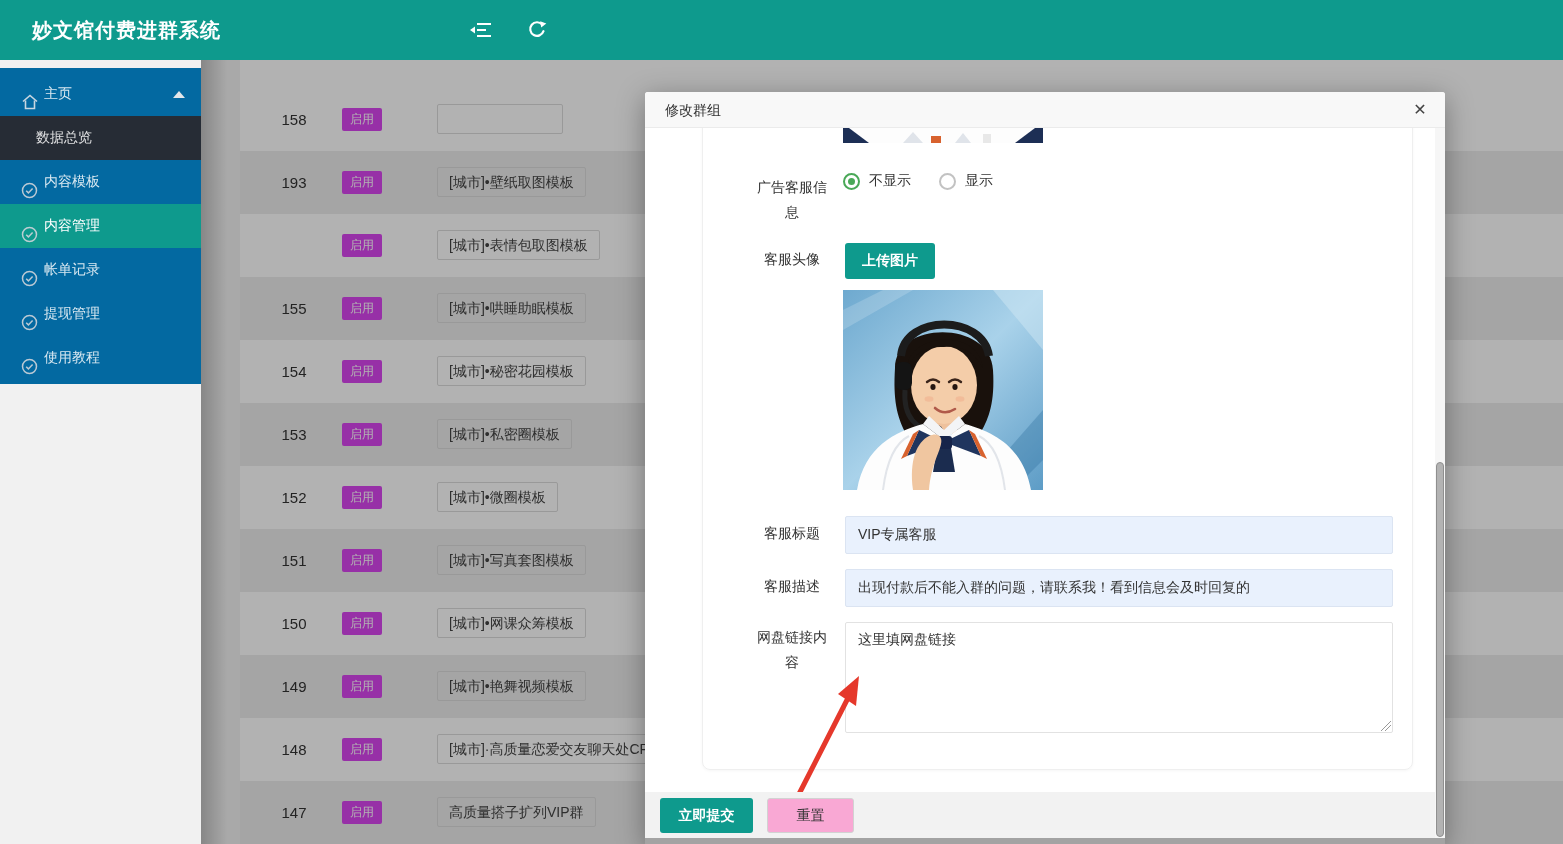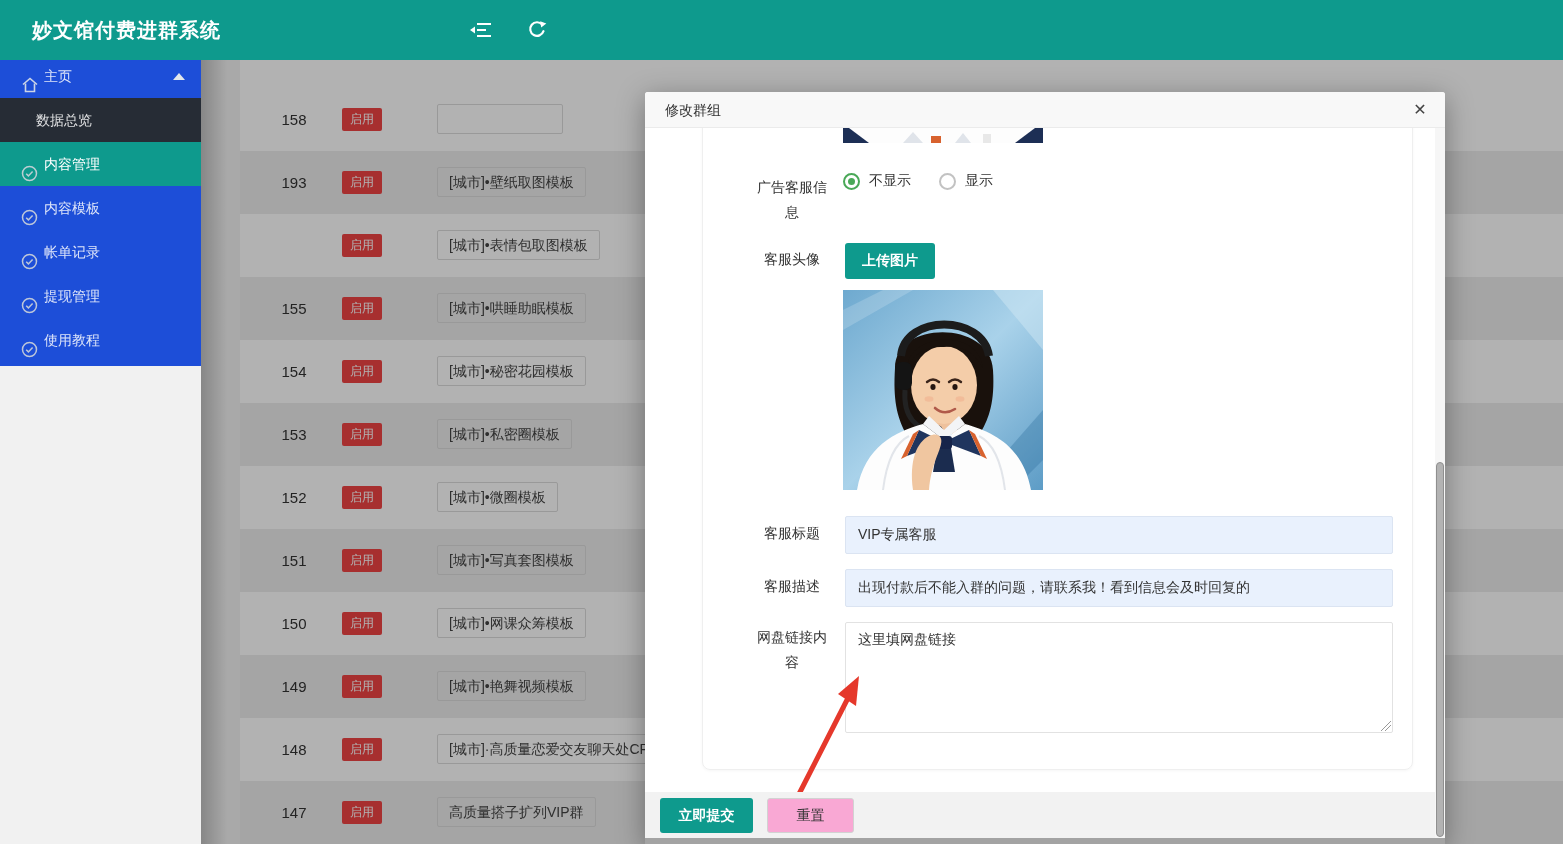--- a/index.html
+++ b/index.html
@@ -7,37 +7,37 @@
   body { font-family:"Liberation Sans","DejaVu Sans",sans-serif; background:#f1f1f1; }
   .app { position:relative; width:1563px; height:844px; overflow:hidden; }
 
   
   .header { position:absolute; left:0; top:0; width:1563px; height:60px; background:#0e9a8d; z-index:40; display:flex; align-items:center; }
   .header .logo-title { color:#fff; font-size:20px; font-weight:bold; padding-left:32px; letter-spacing:1px; }
   .hdr-icons { position:absolute; left:470px; top:0; height:60px; display:flex; align-items:center; gap:34px; }
   .hdr-icon { width:22px; height:22px; cursor:pointer; display:inline-flex; align-items:center; justify-content:center; }
 
   
-  .sidebar { position:absolute; left:0; top:50px; width:201px; height:316px; background:#1d4ed8; z-index:35; padding-top:4px; }
+  .sidebar { position:absolute; left:0; top:68px; width:201px; height:316px; background:#0369a1; z-index:35; padding-top:4px;font-family:Liberation Serif, serif; }
   .s-item { position:relative; height:44px; line-height:44px; color:rgba(255,255,255,.85); font-size:14px; cursor:pointer; white-space:nowrap; }
   .s-item .s-ico { position:absolute; left:21px; top:13px; width:18px; height:18px; opacity:.9; }
   .s-item .s-label { position:absolute; left:44px; }
   .s-item.sub { background:#262c35; }
   .s-item.sub .s-label { left:36px; }
   .s-item.active { background:#0e9a8d; color:#fff; }
   .s-caret { position:absolute; right:16px; top:19px; width:0; height:0; border-left:6px solid transparent; border-right:6px solid transparent; border-bottom:7px solid #e3e7ea; }
 
   
   .main { position:absolute; left:201px; top:60px; right:0; bottom:0; background:#f2f2f2; z-index:10; overflow:hidden; }
   .main::before { content:""; position:absolute; left:0; top:0; bottom:0; width:26px; background:linear-gradient(90deg,rgba(0,0,0,.20),rgba(0,0,0,0)); z-index:2; }
   .content-card { position:absolute; left:39px; top:-32px; width:1345px; height:804px; background:#fff; border-radius:4px; }
   .t-row { position:absolute; left:0; width:100%; height:63px; }
   .t-row.striped { background:#ececec; }
   .row-num { position:absolute; left:10px; top:0; width:88px; height:63px; line-height:63px; text-align:center; font-size:15px; color:#333; }
-  .row-badge { position:absolute; left:102px; top:20px; height:23px; line-height:23px; padding:0 8px; background:#ef4444; color:#fff; font-size:12px; border-radius:2px; cursor:pointer; }
+  .row-badge { position:absolute; left:102px; top:20px; height:23px; line-height:23px; padding:0 8px; background:#d946ef; color:#fff; font-size:12px; border-radius:2px; cursor:pointer; }
   .row-name { position:absolute; left:197px; top:16px; height:30px; line-height:28px; border:1px solid #dcdcdc; background:transparent; padding:0 11px; font-size:14px; color:#444; border-radius:2px; white-space:nowrap; }
   .dim { position:absolute; inset:0; background:rgba(0,0,0,.30); z-index:5; }
 
   
   .modal { position:absolute; left:645px; top:92px; width:800px; height:752px; background:#fff; z-index:60; border-radius:3px 3px 0 0; box-shadow:0 6px 28px rgba(0,0,0,.35); }
   .m-title { position:relative; height:36px; background:#f8f8f8; border-bottom:1px solid #ebebeb; border-radius:3px 3px 0 0; }
   .m-title-text { position:absolute; left:20px; top:0; line-height:36px; font-size:14px; color:#333; }
   .m-close { position:absolute; right:14px; top:7px; width:22px; height:22px; line-height:22px; text-align:center; font-size:16px; color:#444; cursor:pointer; }
   .m-body { position:relative; height:716px; background:#fff; overflow:hidden; }
 
@@ -176,33 +176,33 @@
           <span class="s-ico"><svg width="18" height="18" viewBox="0 0 18 18" fill="none" stroke="#dfe3e8" stroke-width="1.6">
               <path d="M2 8.5 L9 2.5 L16 8.5"></path>
               <path d="M4.5 7.5 V15.5 H13.5 V7.5"></path>
             </svg></span>
           <span class="s-label">主页</span>
           <span class="s-caret"></span>
         </div>
         <div class="s-item sub">
           <span class="s-label">数据总览</span>
         </div>
+        <div class="s-item">
+          <span class="s-ico"><svg width="17" height="17" viewBox="0 0 17 17" fill="none" stroke="#cfd4da" stroke-width="1.5">
+              <circle cx="8.5" cy="8.5" r="7"></circle>
+              <path d="M5.2 8.7 l2.2 2.2 l4.2 -4.4"></path>
+            </svg></span>
+          <span class="s-label">内容模板</span>
+        </div>
         <div class="s-item active">
           <span class="s-ico"><svg width="17" height="17" viewBox="0 0 17 17" fill="none" stroke="#cfd4da" stroke-width="1.5">
               <circle cx="8.5" cy="8.5" r="7"></circle>
               <path d="M5.2 8.7 l2.2 2.2 l4.2 -4.4"></path>
             </svg></span>
           <span class="s-label">内容管理</span>
-        </div>
-        <div class="s-item">
-          <span class="s-ico"><svg width="17" height="17" viewBox="0 0 17 17" fill="none" stroke="#cfd4da" stroke-width="1.5">
-              <circle cx="8.5" cy="8.5" r="7"></circle>
-              <path d="M5.2 8.7 l2.2 2.2 l4.2 -4.4"></path>
-            </svg></span>
-          <span class="s-label">内容模板</span>
         </div>
         <div class="s-item">
           <span class="s-ico"><svg width="17" height="17" viewBox="0 0 17 17" fill="none" stroke="#cfd4da" stroke-width="1.5">
               <circle cx="8.5" cy="8.5" r="7"></circle>
               <path d="M5.2 8.7 l2.2 2.2 l4.2 -4.4"></path>
             </svg></span>
           <span class="s-label">帐单记录</span>
         </div>
         <div class="s-item">
           <span class="s-ico"><svg width="17" height="17" viewBox="0 0 17 17" fill="none" stroke="#cfd4da" stroke-width="1.5">

